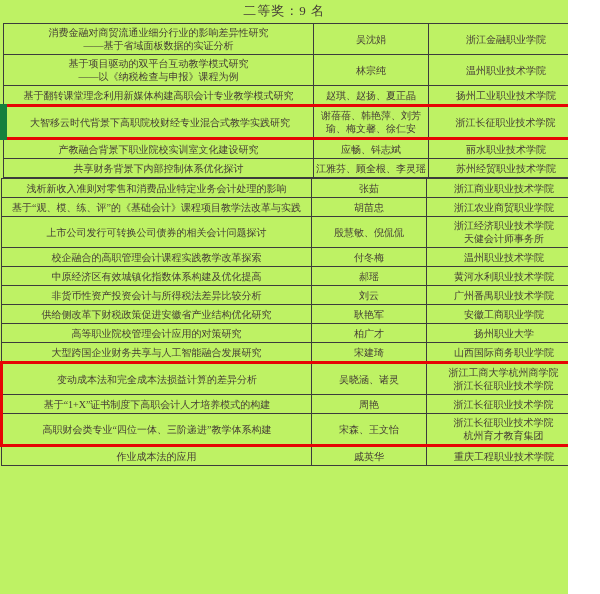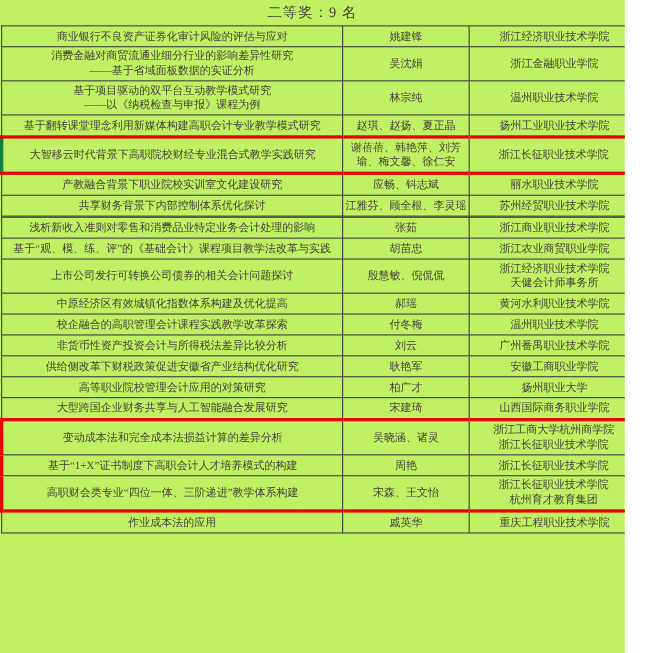--- a/index.html
+++ b/index.html
@@ -34,46 +34,41 @@
     padding:2px 1px;
     white-space:pre-line;
     color:#453c36;
   }
   table.awards tr.single td{height:14px;}
   table.awards col.c-title{width:310px;}
   table.awards col.c-authors{width:115px;}
   table.awards col.c-org{width:155px;}
   
   tr.hl-single td{border-top:3px solid #e60505;border-bottom:3px solid #e60505;}
-  tr.hl-single td:first-child{border-left:3px solid #15803d;margin-top:15px;}
+  tr.hl-single td:first-child{border-left:7px solid #15803d;margin-top:15px;}
   tr.hl-single td:last-child{border-right:3px solid #e60505;}
   tr.hl-top td{border-top:3px solid #e60505;}
   tr.hl-bottom td{border-bottom:3px solid #e60505;}
   tr.hl-top td:first-child,tr.hl-mid td:first-child,tr.hl-bottom td:first-child{border-left:3px solid #e60505;}
   tr.hl-top td:last-child,tr.hl-mid td:last-child,tr.hl-bottom td:last-child{border-right:3px solid #e60505;}
 </style>
 </head>
 <body>
 
 <div class="page">
 
   <div class="section-title title-1">二等奖：9 名</div>
 
   <table class="awards">
     <colgroup>
       <col class="c-title">
         <col class="c-authors">
         <col class="c-org">
     </colgroup>
     <tbody>
-        <tr class="single">
-          <td>商业银行不良资产证券化审计风险的评估与应对</td>
-          <td>姚建锋</td>
-          <td>浙江经济职业技术学院</td>
-        </tr>
         <tr class="double">
           <td>消费金融对商贸流通业细分行业的影响差异性研究
 ——基于省域面板数据的实证分析</td>
           <td>吴沈娟</td>
           <td>浙江金融职业学院</td>
         </tr>
         <tr class="double">
           <td>基于项目驱动的双平台互动教学模式研究
 ——以《纳税检查与申报》课程为例</td>
           <td>林宗纯</td>
@@ -120,28 +115,28 @@
           <td>胡苗忠</td>
           <td>浙江农业商贸职业学院</td>
         </tr>
         <tr class="double">
           <td>上市公司发行可转换公司债券的相关会计问题探讨</td>
           <td>殷慧敏、倪侃侃</td>
           <td>浙江经济职业技术学院
 天健会计师事务所</td>
         </tr>
         <tr class="single">
+          <td>校企融合的高职管理会计课程实践教学改革探索</td>
+          <td>付冬梅</td>
+          <td>温州职业技术学院</td>
+        </tr>
+        <tr class="single">
           <td>中原经济区有效城镇化指数体系构建及优化提高</td>
           <td>郝瑶</td>
           <td>黄河水利职业技术学院</td>
-        </tr>
-        <tr class="single">
-          <td>校企融合的高职管理会计课程实践教学改革探索</td>
-          <td>付冬梅</td>
-          <td>温州职业技术学院</td>
         </tr>
         <tr class="single">
           <td>非货币性资产投资会计与所得税法差异比较分析</td>
           <td>刘云</td>
           <td>广州番禺职业技术学院</td>
         </tr>
         <tr class="single">
           <td>供给侧改革下财税政策促进安徽省产业结构优化研究</td>
           <td>耿艳军</td>
           <td>安徽工商职业学院</td>

